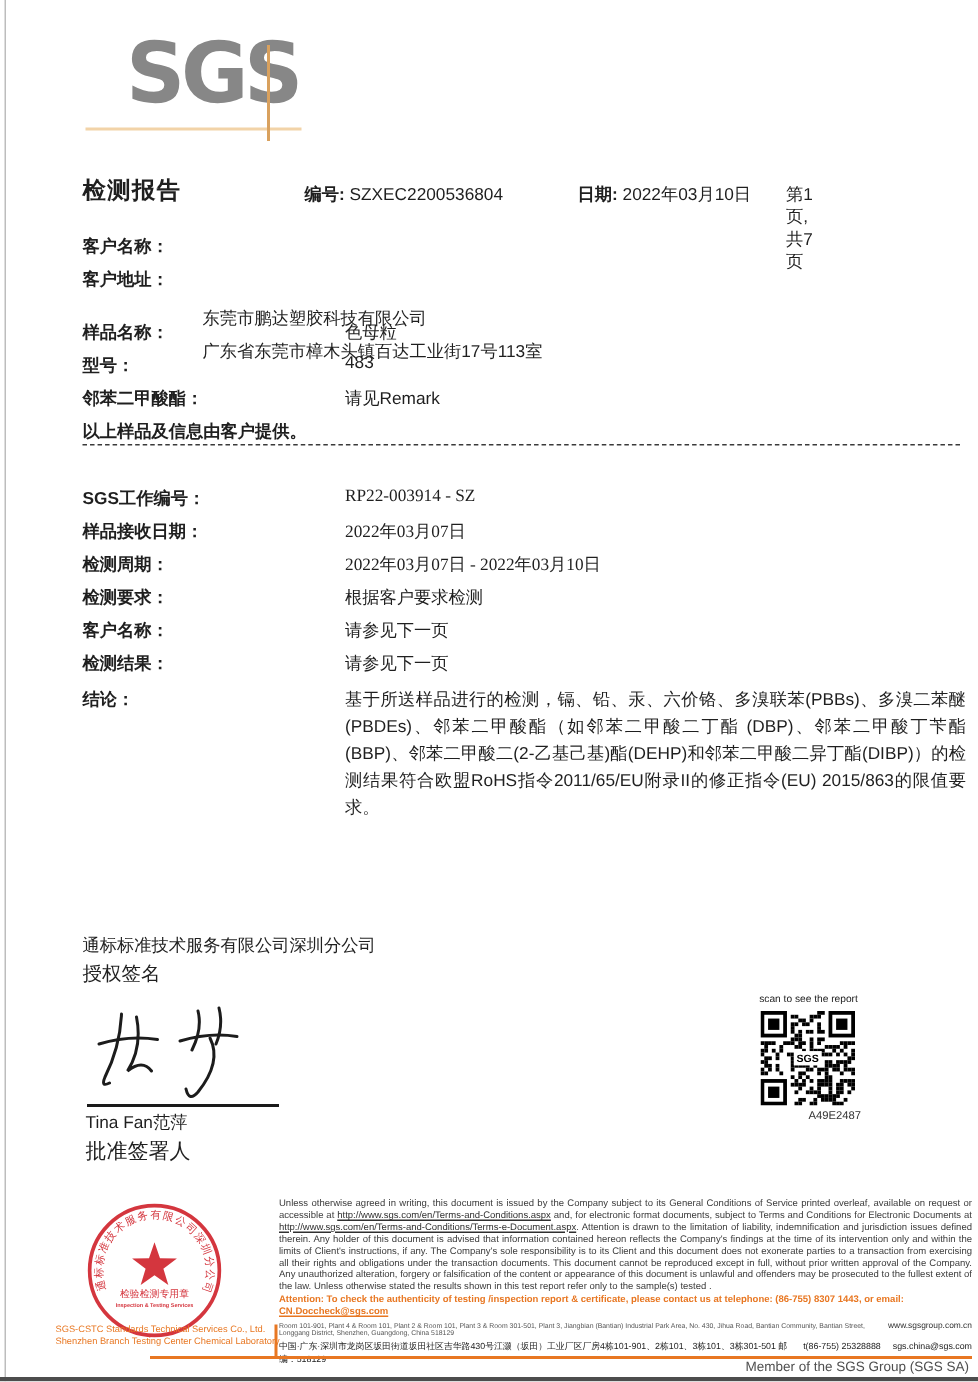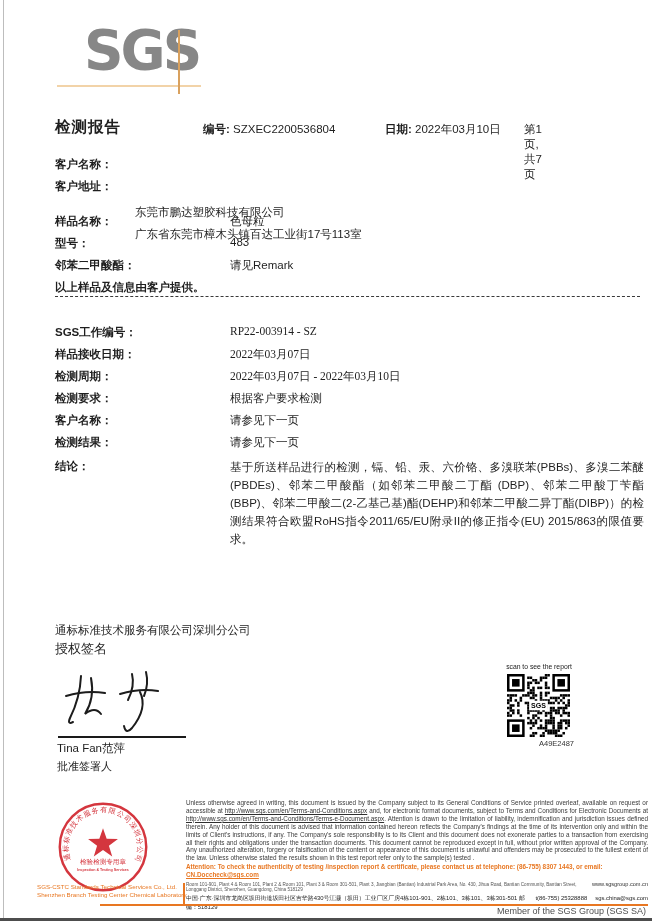--- a/index.html
+++ b/index.html
@@ -41,21 +41,21 @@
   .concl-block{position:absolute;left:0;top:458px;width:652px;font-size:11.5px;}
   .concl-block .lab{position:absolute;left:55px;top:1px;font-weight:bold;}
   .concl-text{position:absolute;left:230px;top:0;width:414px;line-height:18px;text-align:justify;}
 
   
   .sig-company{position:absolute;left:55px;top:623px;font-size:11.5px;}
   .sig-auth{position:absolute;left:55px;top:640px;font-size:13px;}
   .sig-draw{position:absolute;left:60px;top:668px;}
   .sig-line{position:absolute;left:58px;top:736px;width:128px;height:1.5px;background:#1a1a1a;}
   .sig-name{position:absolute;left:57px;top:741px;font-size:11.5px;}
-  .sig-role{position:absolute;left:57px;top:759px;font-size:11px;}
+  .sig-role{position:absolute;left:57px;top:759px;font-size:14px;}
 
   
   .qr-caption{position:absolute;left:504px;top:663px;font-size:6.8px;color:#222;width:70px;text-align:center;}
   .qr-box{position:absolute;left:507px;top:674px;width:63px;height:63px;}
   .qr-box svg{display:block;}
   .qr-code-text{position:absolute;left:504px;top:739px;width:70px;text-align:right;font-size:7.5px;color:#333;}
 
   
   .stamp{position:absolute;left:56px;top:800px;width:94px;height:94px;opacity:.92;}
 

